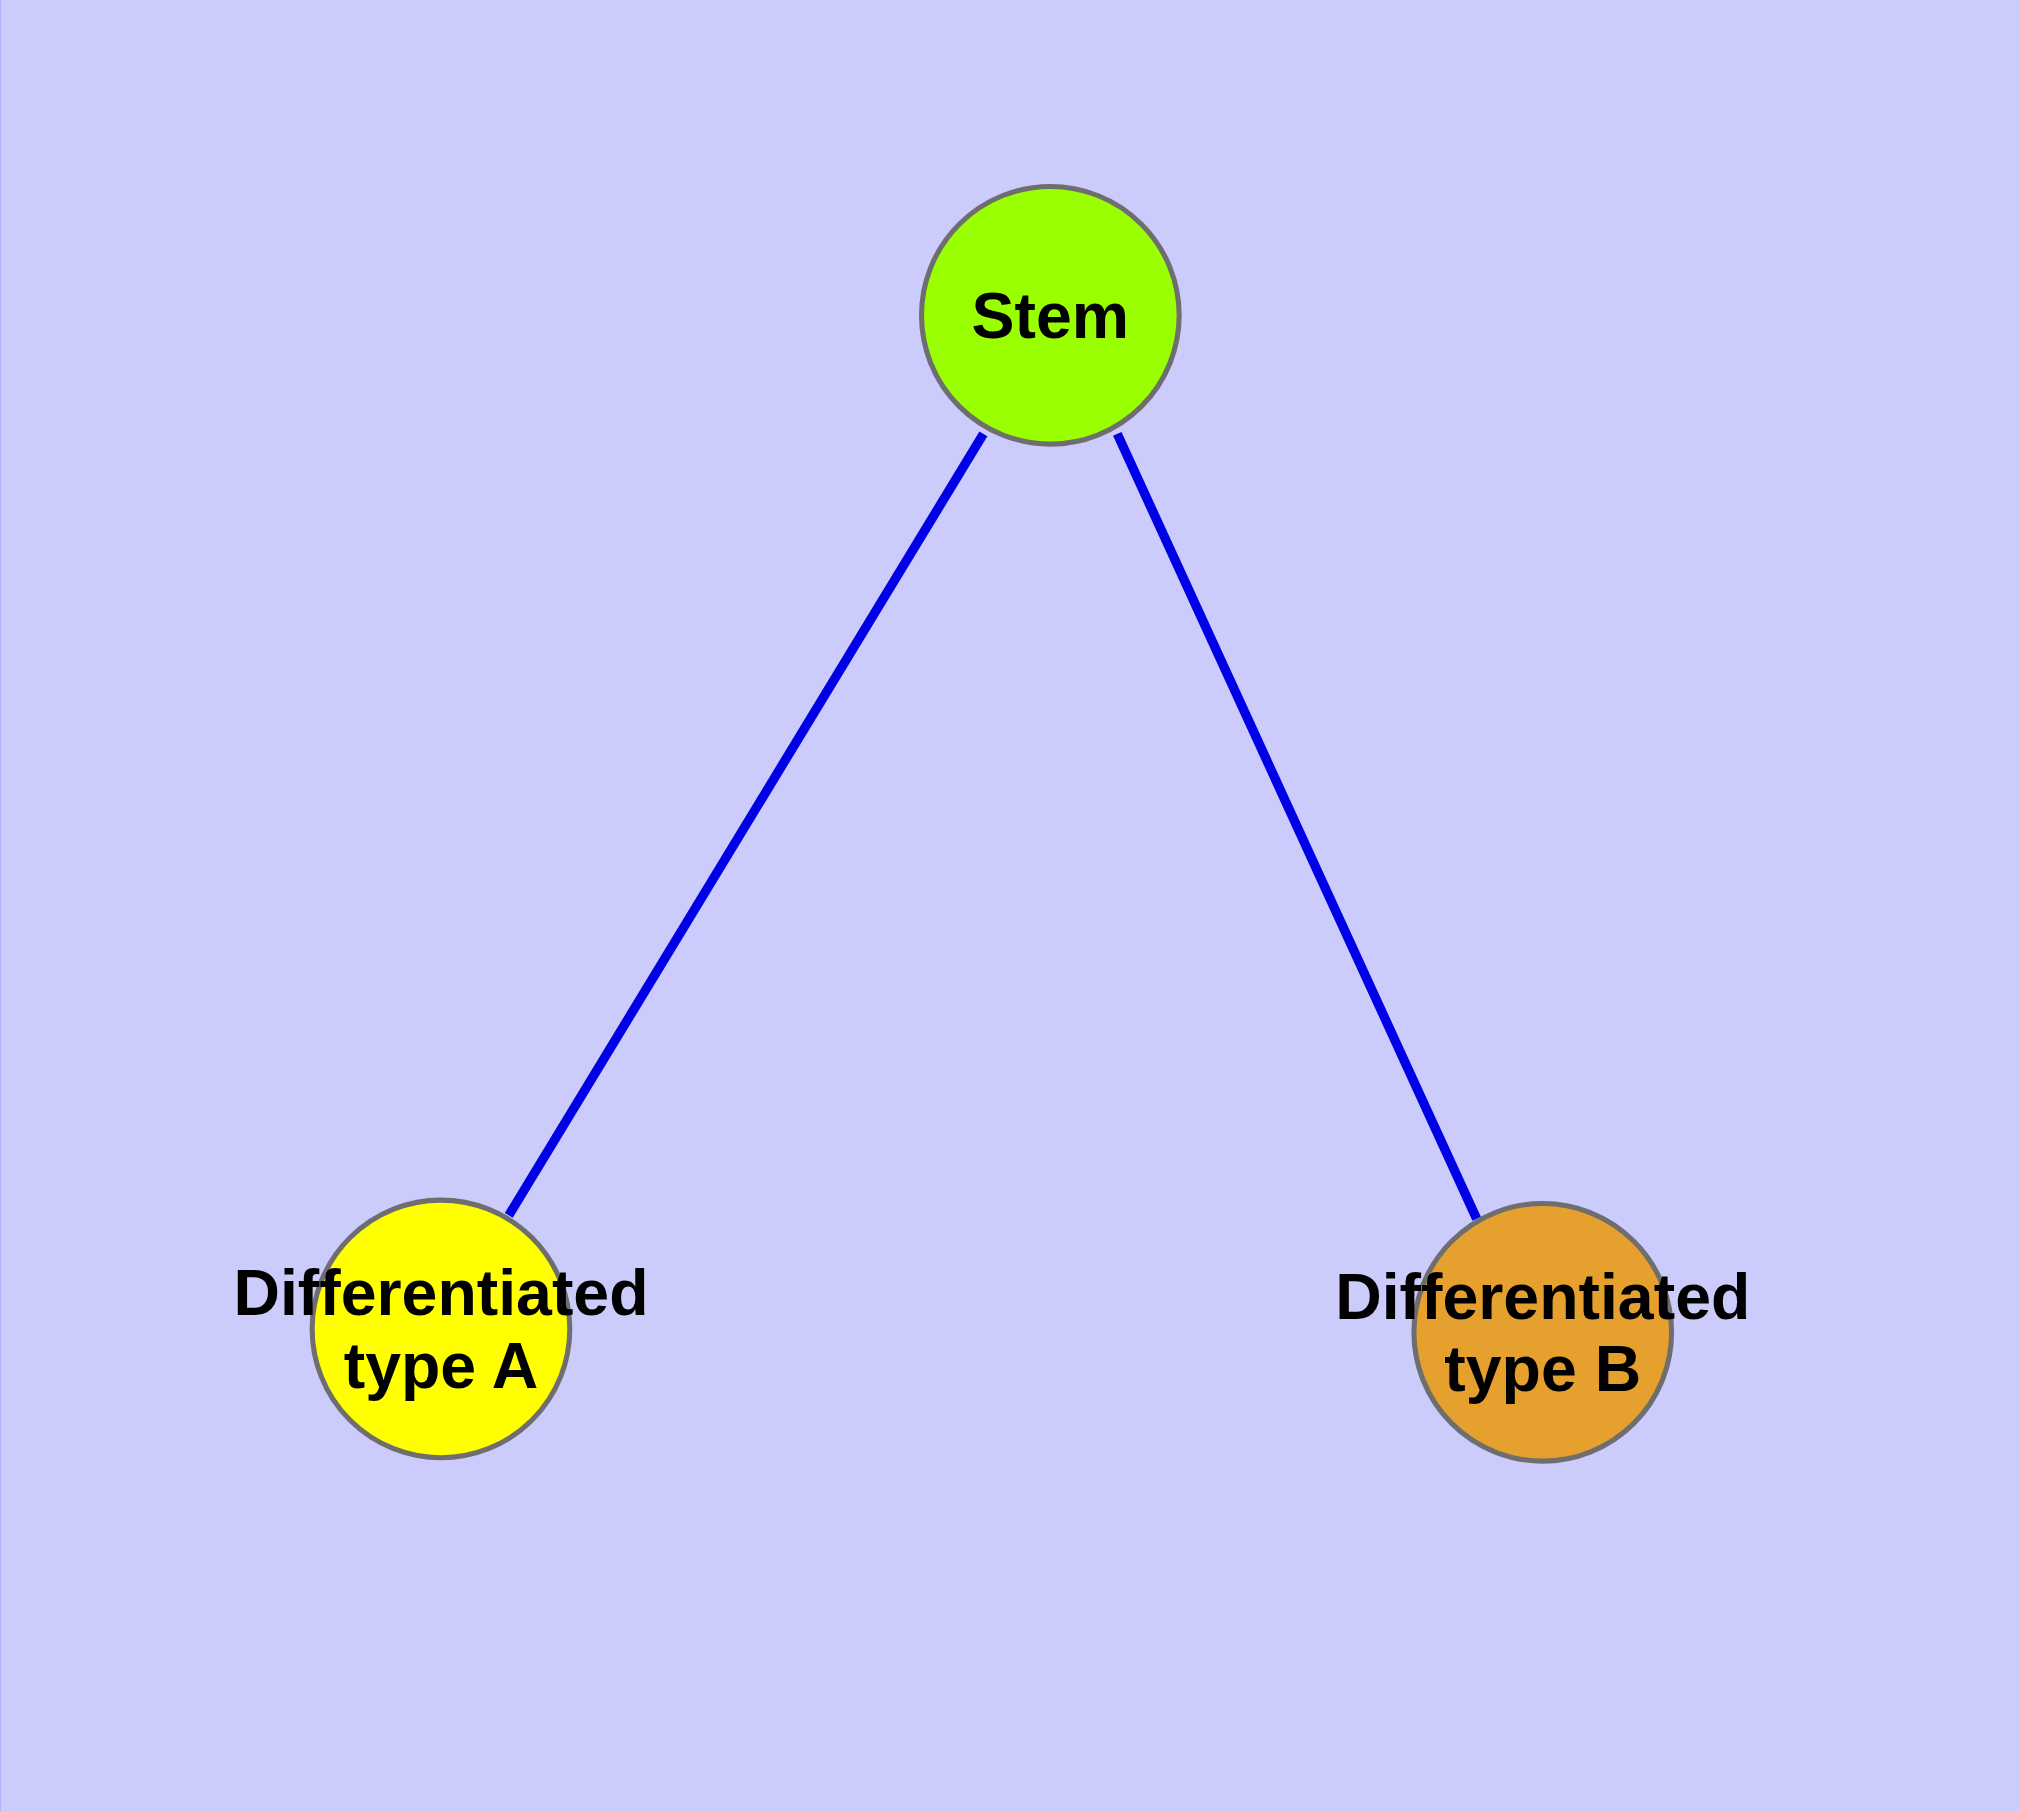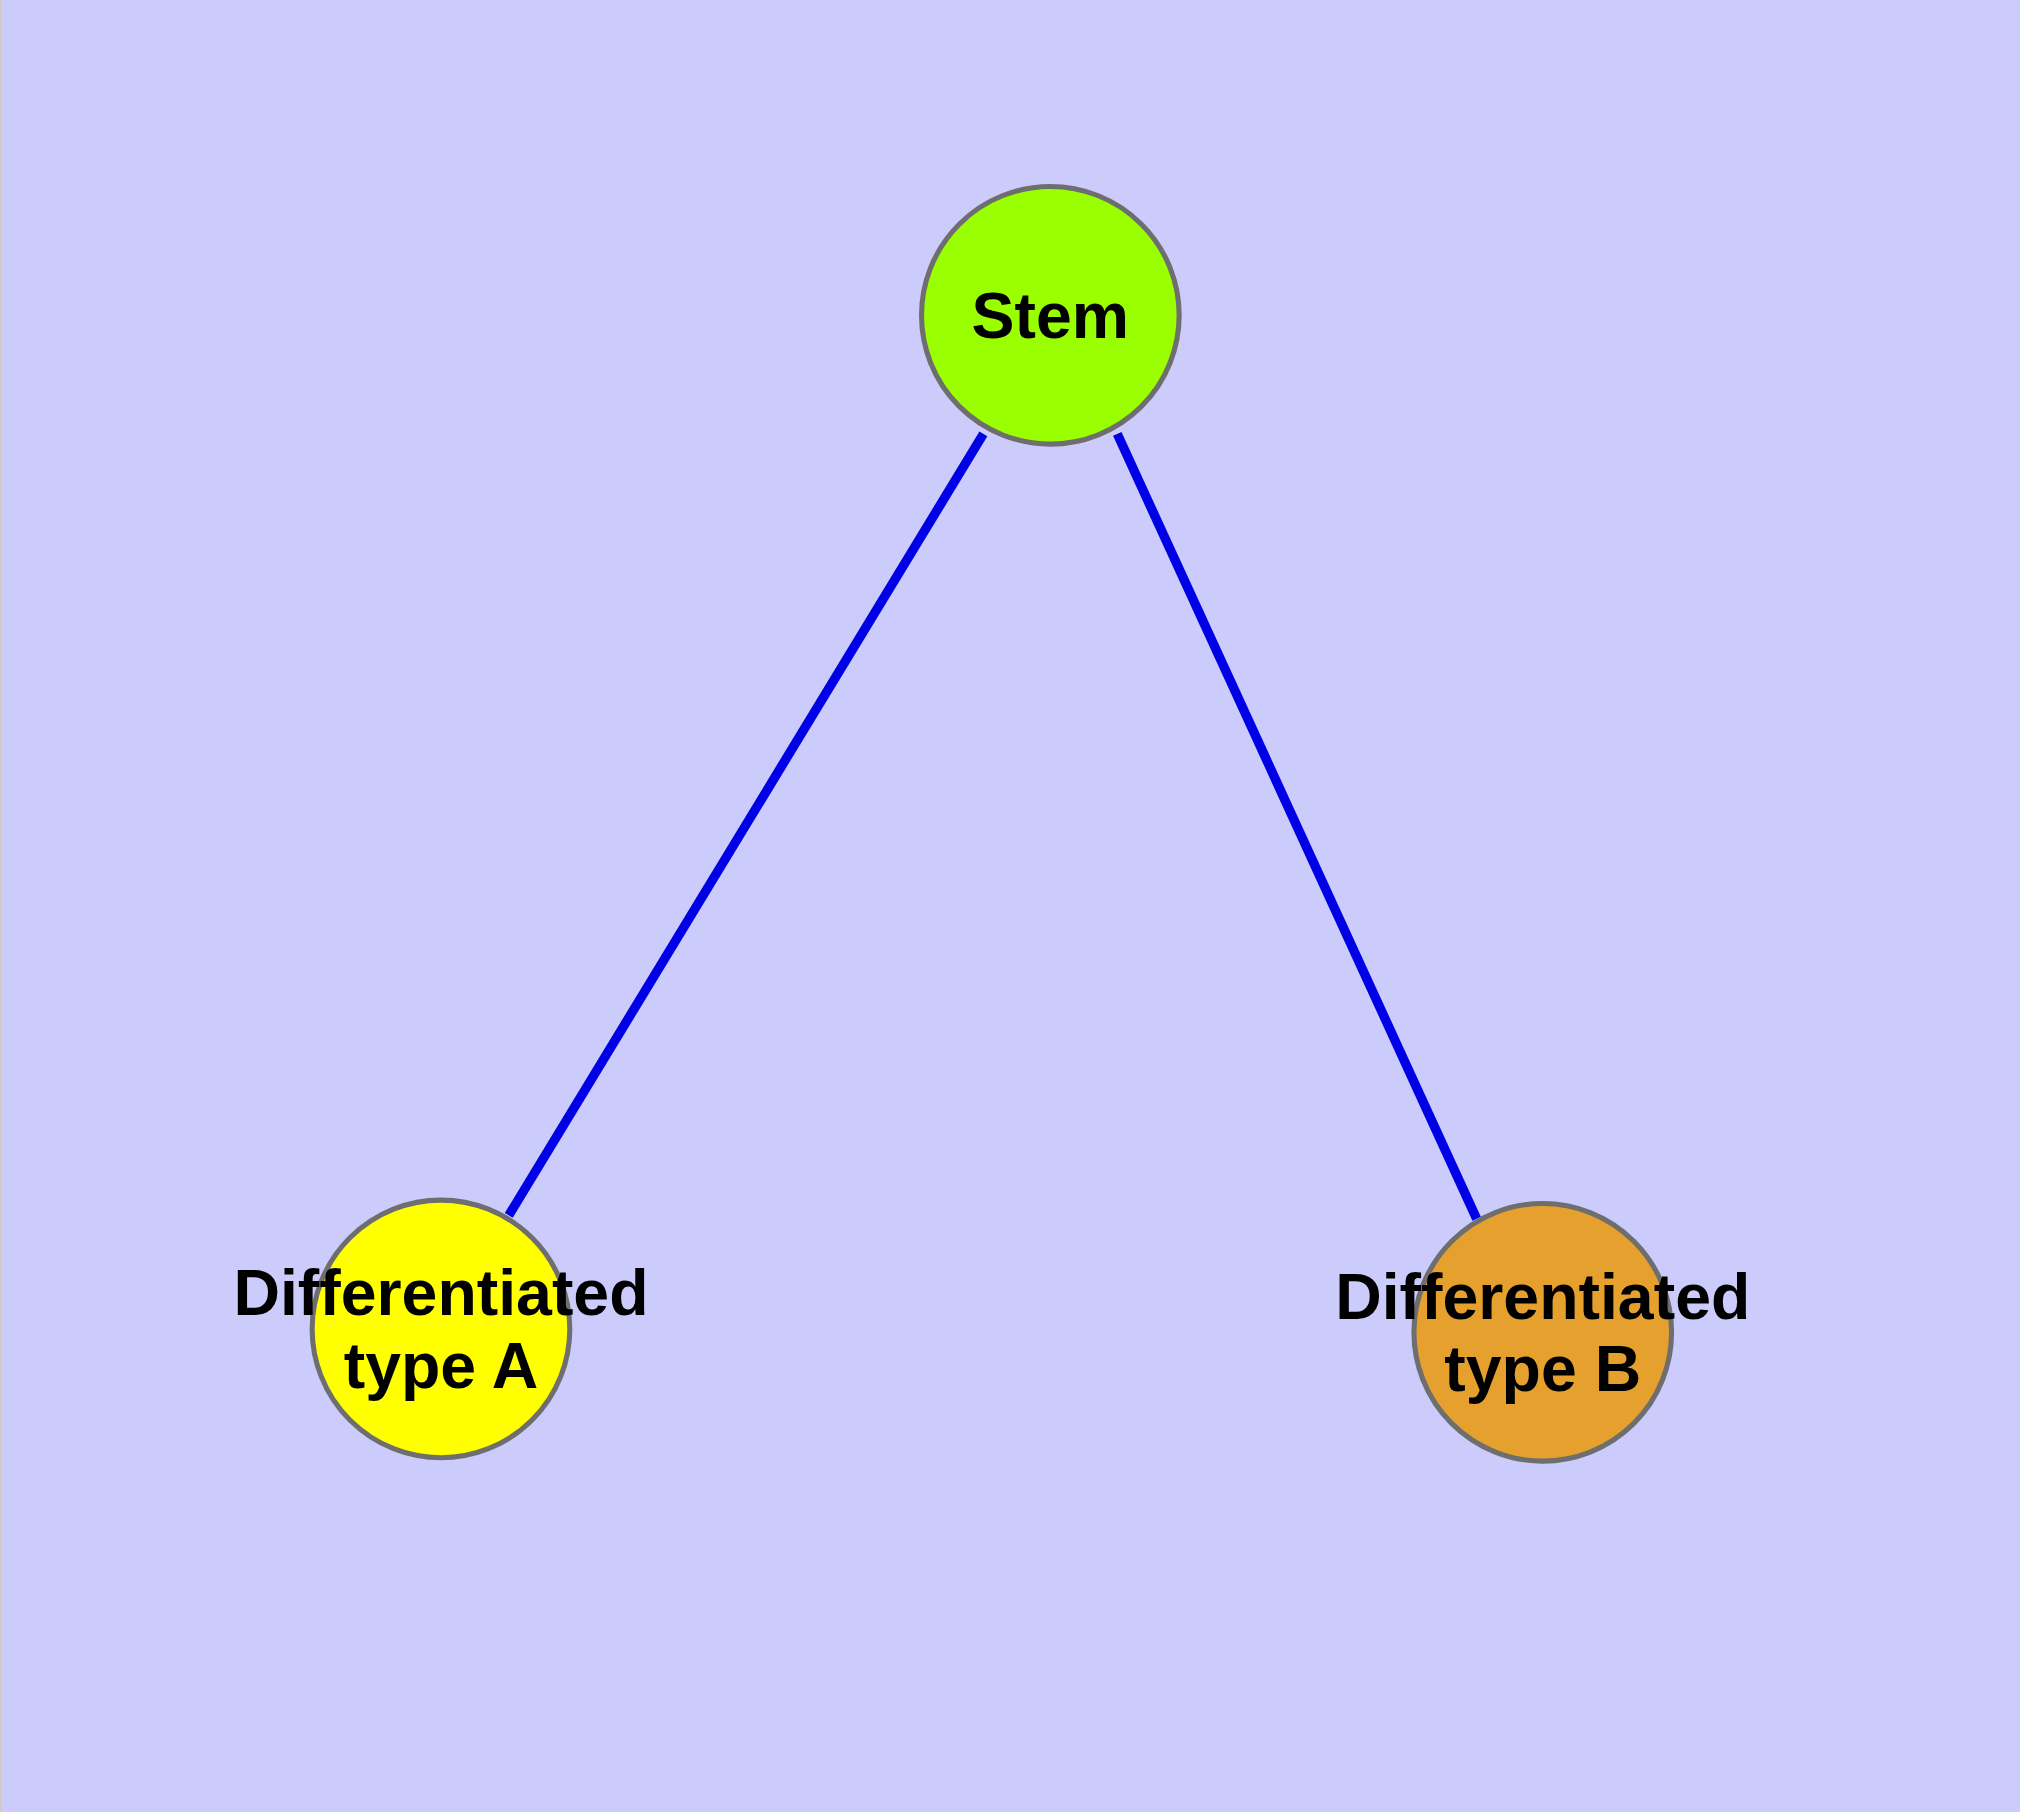--- a/index.html
+++ b/index.html
@@ -9,21 +9,21 @@
   body {
     width: 2021px;
     height: 1812px;
     overflow: hidden;
     font-family: "Liberation Sans", sans-serif;
   }
   #canvas {
     position: relative;
     width: 1814px;
     height: 1812px;
-    background: #eab308;
+    background: #8b5cf6;
   }
   #graph-svg {
     position: absolute;
     top: 0;
     left: 0;
     width: 2021px;
     height: 1812px;
     display: block;
   }
   .node-label {

